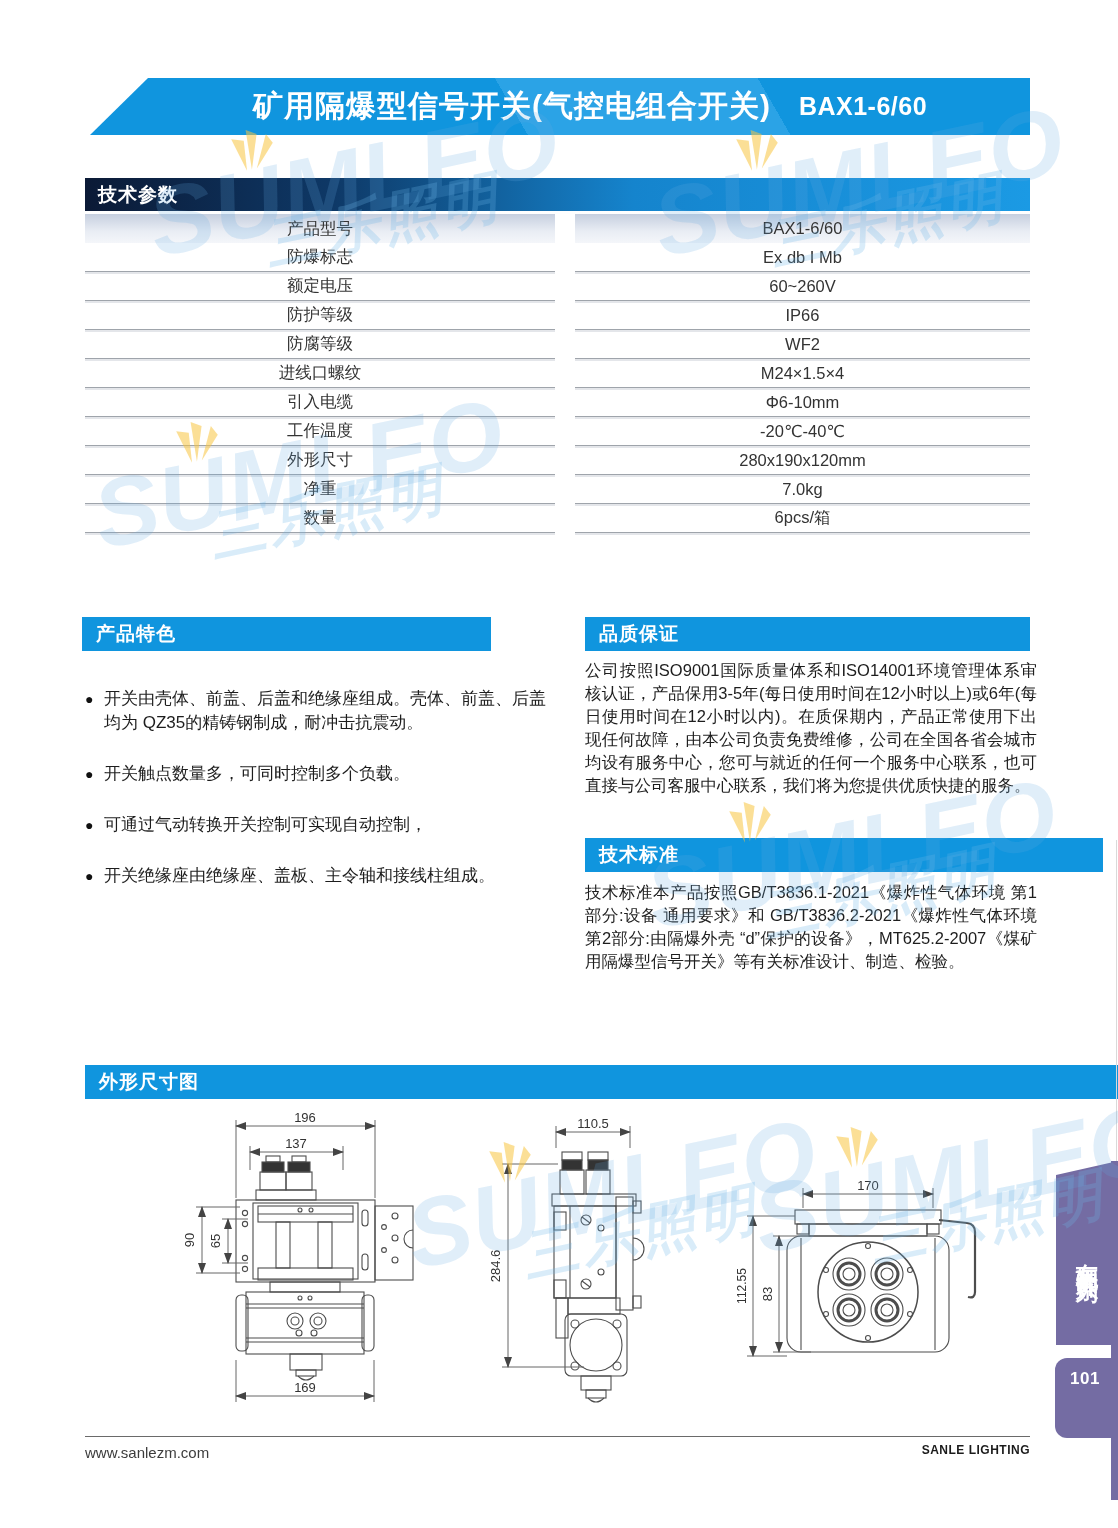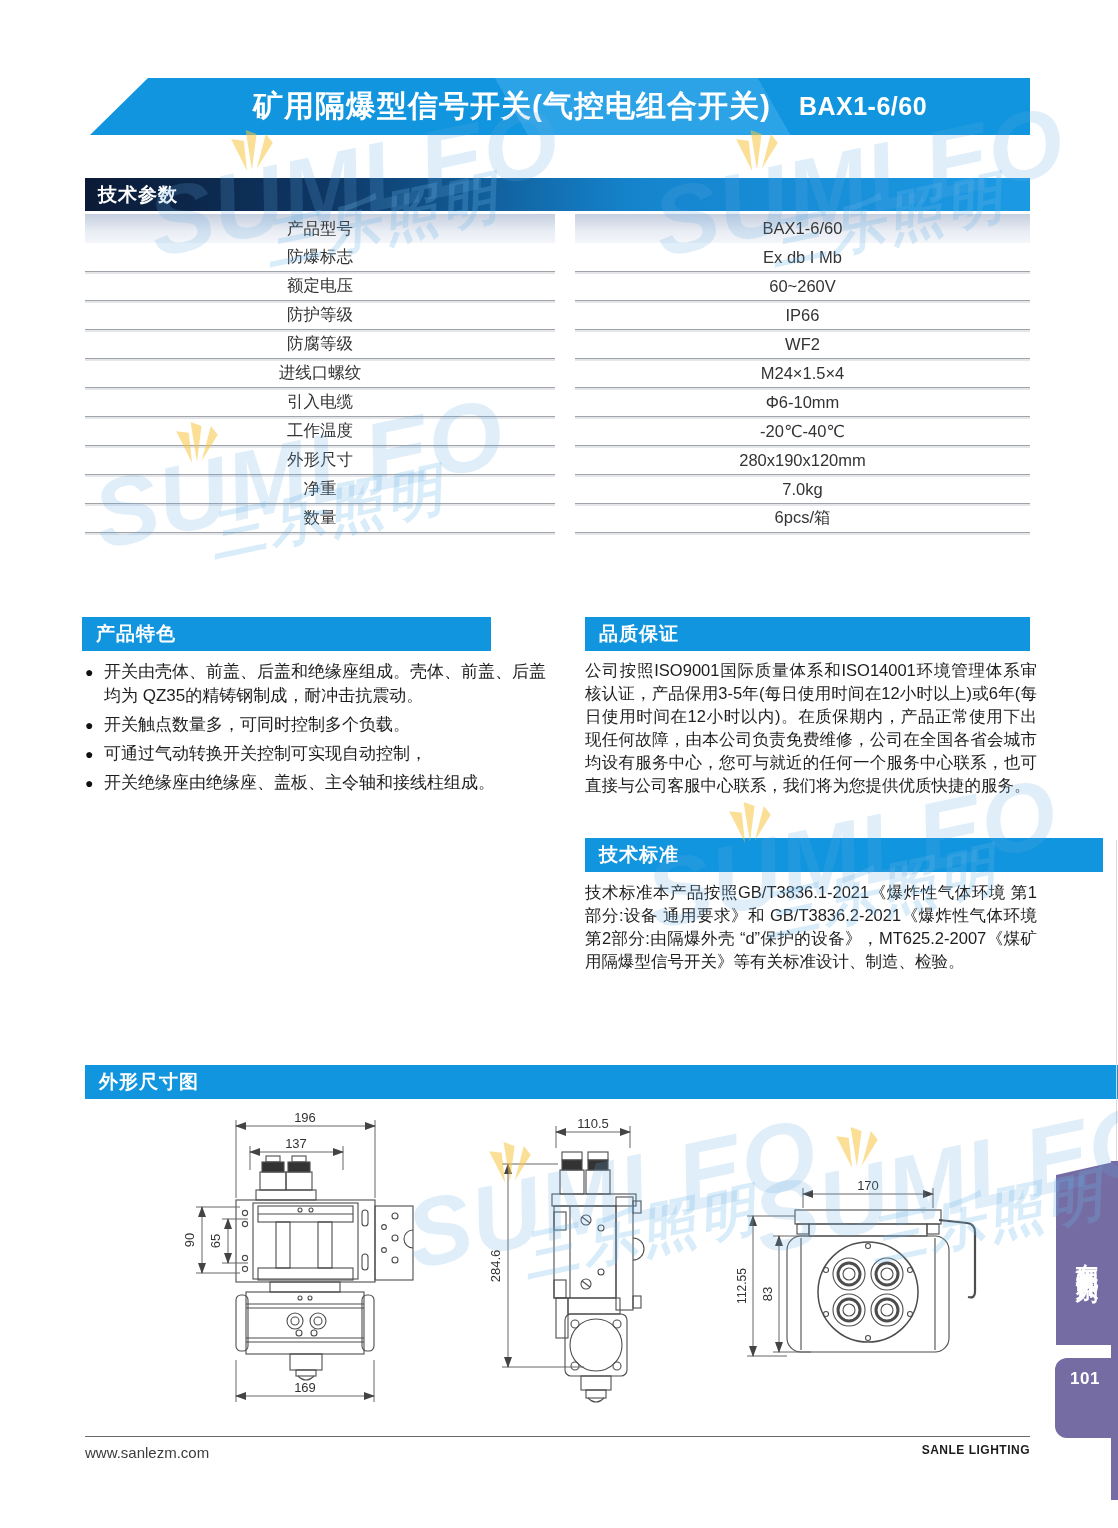--- a/index.html
+++ b/index.html
@@ -36,21 +36,21 @@
   
   .secbar { position:absolute; height:34px; line-height:34px; background:#1095de; color:#fff; font-size:19px; font-weight:700;
             padding-left:14px; letter-spacing:1px; }
   .secbar.features-bar { left:82px; top:617px; width:409px; }
   .secbar.quality-bar { left:585px; top:617px; width:445px; }
   .secbar.standards-bar { left:585px; top:838px; width:518px; }
   .secbar.dims-bar { left:85px; top:1065px; width:1109px; }
 
   
   .features-list { position:absolute; left:85px; top:660px; width:462px; font-size:17px; line-height:24px; color:#1d1d1d; }
-  .feat { position:relative; padding-left:19px; margin-bottom:5px; }
+  .feat { position:relative; padding-left:19px; margin-bottom:5px;margin-top:27px; }
   .feat::before { content:"●"; position:absolute; left:0; top:0; font-size:14px; color:#111; }
 
   
   .para { position:absolute; font-size:16.5px; line-height:23px; color:#1d1d1d; text-align:justify; }
   .quality-body { left:585px; top:659px; width:452px; }
   .standards-body { left:585px; top:881px; width:452px; }
 
   
   .drawing { position:absolute; }
   .drawing-front { left:150px; top:1110px; }

